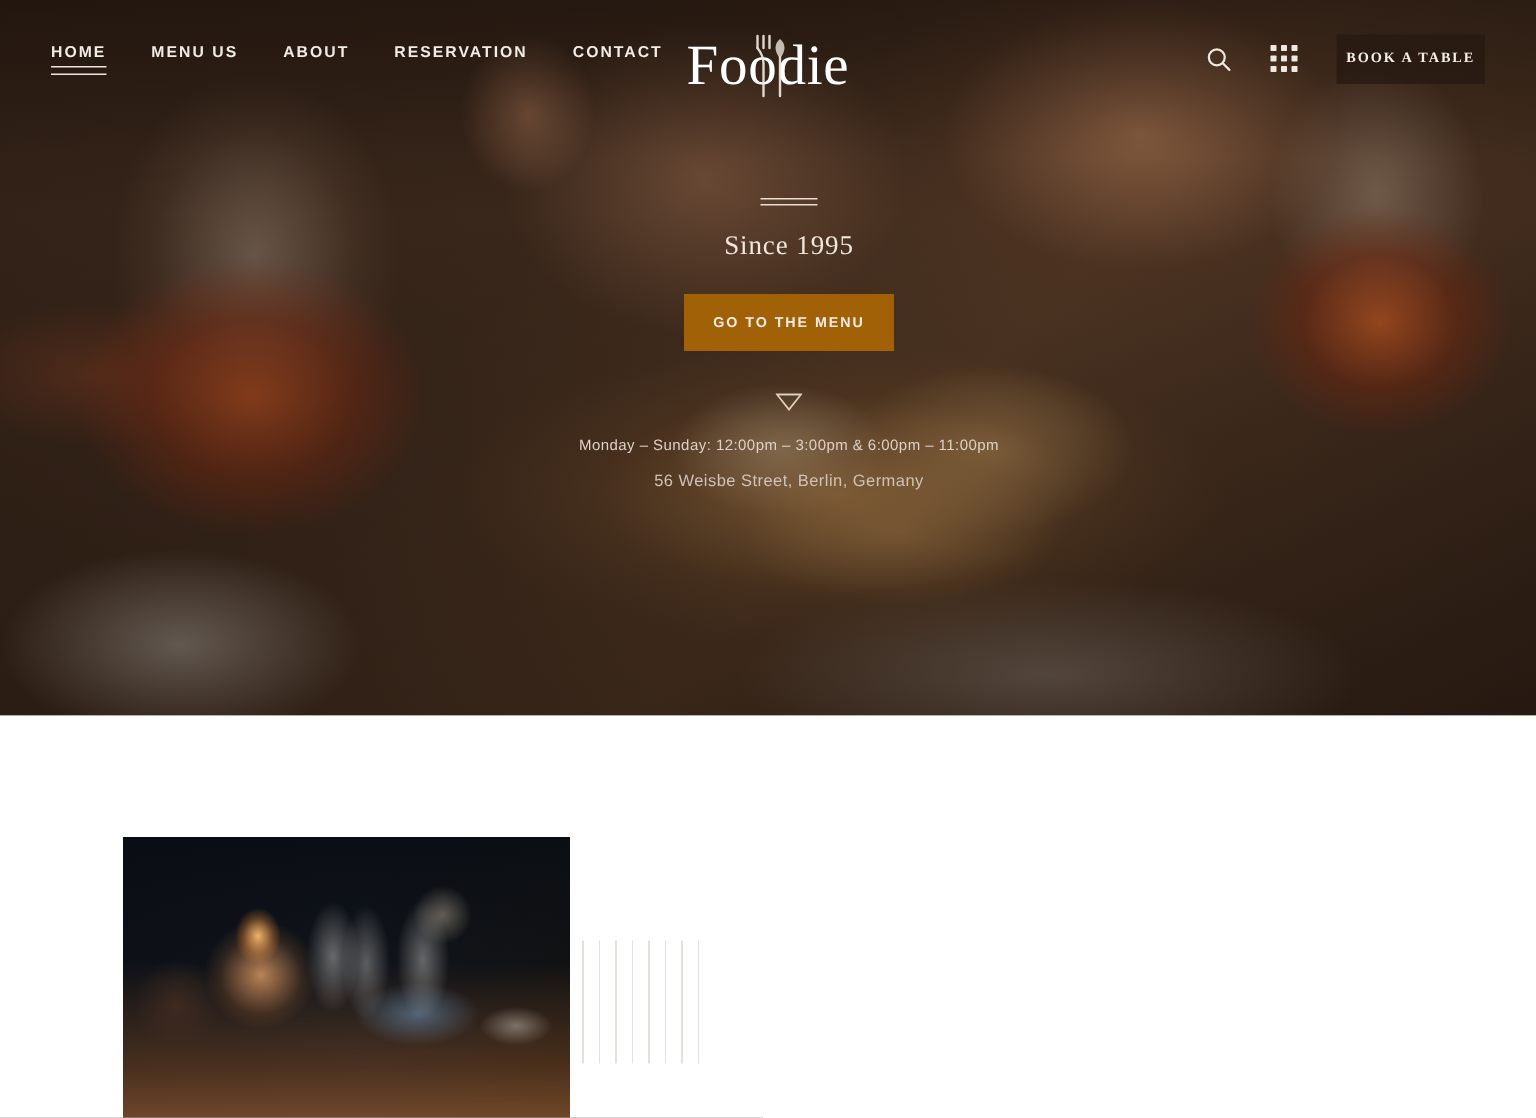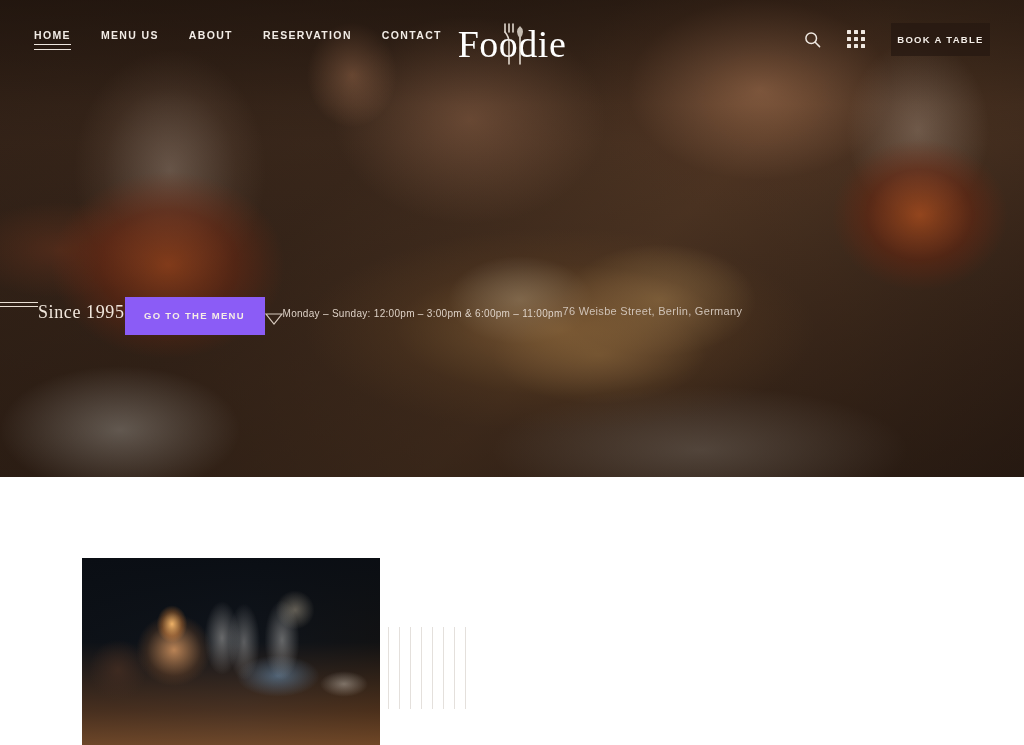--- a/index.html
+++ b/index.html
@@ -119,31 +119,32 @@
   .grid-icon i{ display:block; width:4px; height:4px; background:#f0e9e2; border-radius:.5px; }
   .book-btn{
     margin-left:4px;
     width:99px; height:33px;
     display:flex; align-items:center; justify-content:center;
     background:rgba(38,24,16,.72);
     color:#f4eee8;
     font-size:9.5px; font-weight:bold; letter-spacing:1.3px;
     border:none;
     cursor:pointer;
-    font-family:Liberation Sans, sans-serif;
+    font-family:Liberation Serif, serif;
   }
 
   
   .hero-content{
     position:absolute; left:0; right:0; top:0;
     height:477px;
-    display:flex; flex-direction:row; align-items:center;
+    display:flex; flex-direction:column; align-items:center;
     text-align:center;
     z-index:5;
     padding-top:132px;
+    padding-left:28px;
   }
   .divider-lines{
     width:38px; height:5px;
     border-top:1.6px solid #e9ded3;
     border-bottom:1.6px solid #e9ded3;
   }
   .since{
     margin-top:16px;
     font-family:"Liberation Serif", serif;
     font-size:18px;
@@ -156,21 +157,21 @@
     font-size:58px;
     line-height:1.04;
     color:#ffffff;
     letter-spacing:.2px;
     text-shadow:0 2px 14px rgba(20,10,5,.45);
     max-width:820px;
   }
   .menu-btn{
     margin-top:22px;
     width:140px; height:38px;
-    background:#8b5cf6;
+    background:#a16207;
     color:#f6ede6;
     border:none;
     font-size:9.5px; font-weight:bold; letter-spacing:1.3px;
     cursor:pointer;
     font-family:"Liberation Sans", sans-serif;
   }
   .scroll-arrow-wrap{
     margin-top:28px;
     position:relative; width:18px; height:12px;
     cursor:pointer;
@@ -281,21 +282,21 @@
   <div class="hero-content">
     <div class="divider-lines"></div>
     <div class="since">Since 1995</div>
     <button class="menu-btn">GO TO THE MENU</button>
     <div class="scroll-arrow-wrap">
       <svg width="18" height="12" viewBox="0 0 18 12">
         <polygon points="1,1 17,1 9,11" fill="none" stroke="rgba(244,232,220,.85)" stroke-width="1.2"></polygon>
       </svg>
     </div>
     <div class="hero-hours">Monday – Sunday: 12:00pm – 3:00pm &amp; 6:00pm – 11:00pm</div>
-    <div class="hero-address">76 Weisbe Street, Berlin, Germany</div>
+    <div class="hero-address">56 Weisbe Street, Berlin, Germany</div>
   </div>
 </section>
 
 <section class="feature">
   <div class="feature-photo"></div>
   <div class="stripes-panel">
     <div class="stripes"></div>
   </div>
 
 </section>

